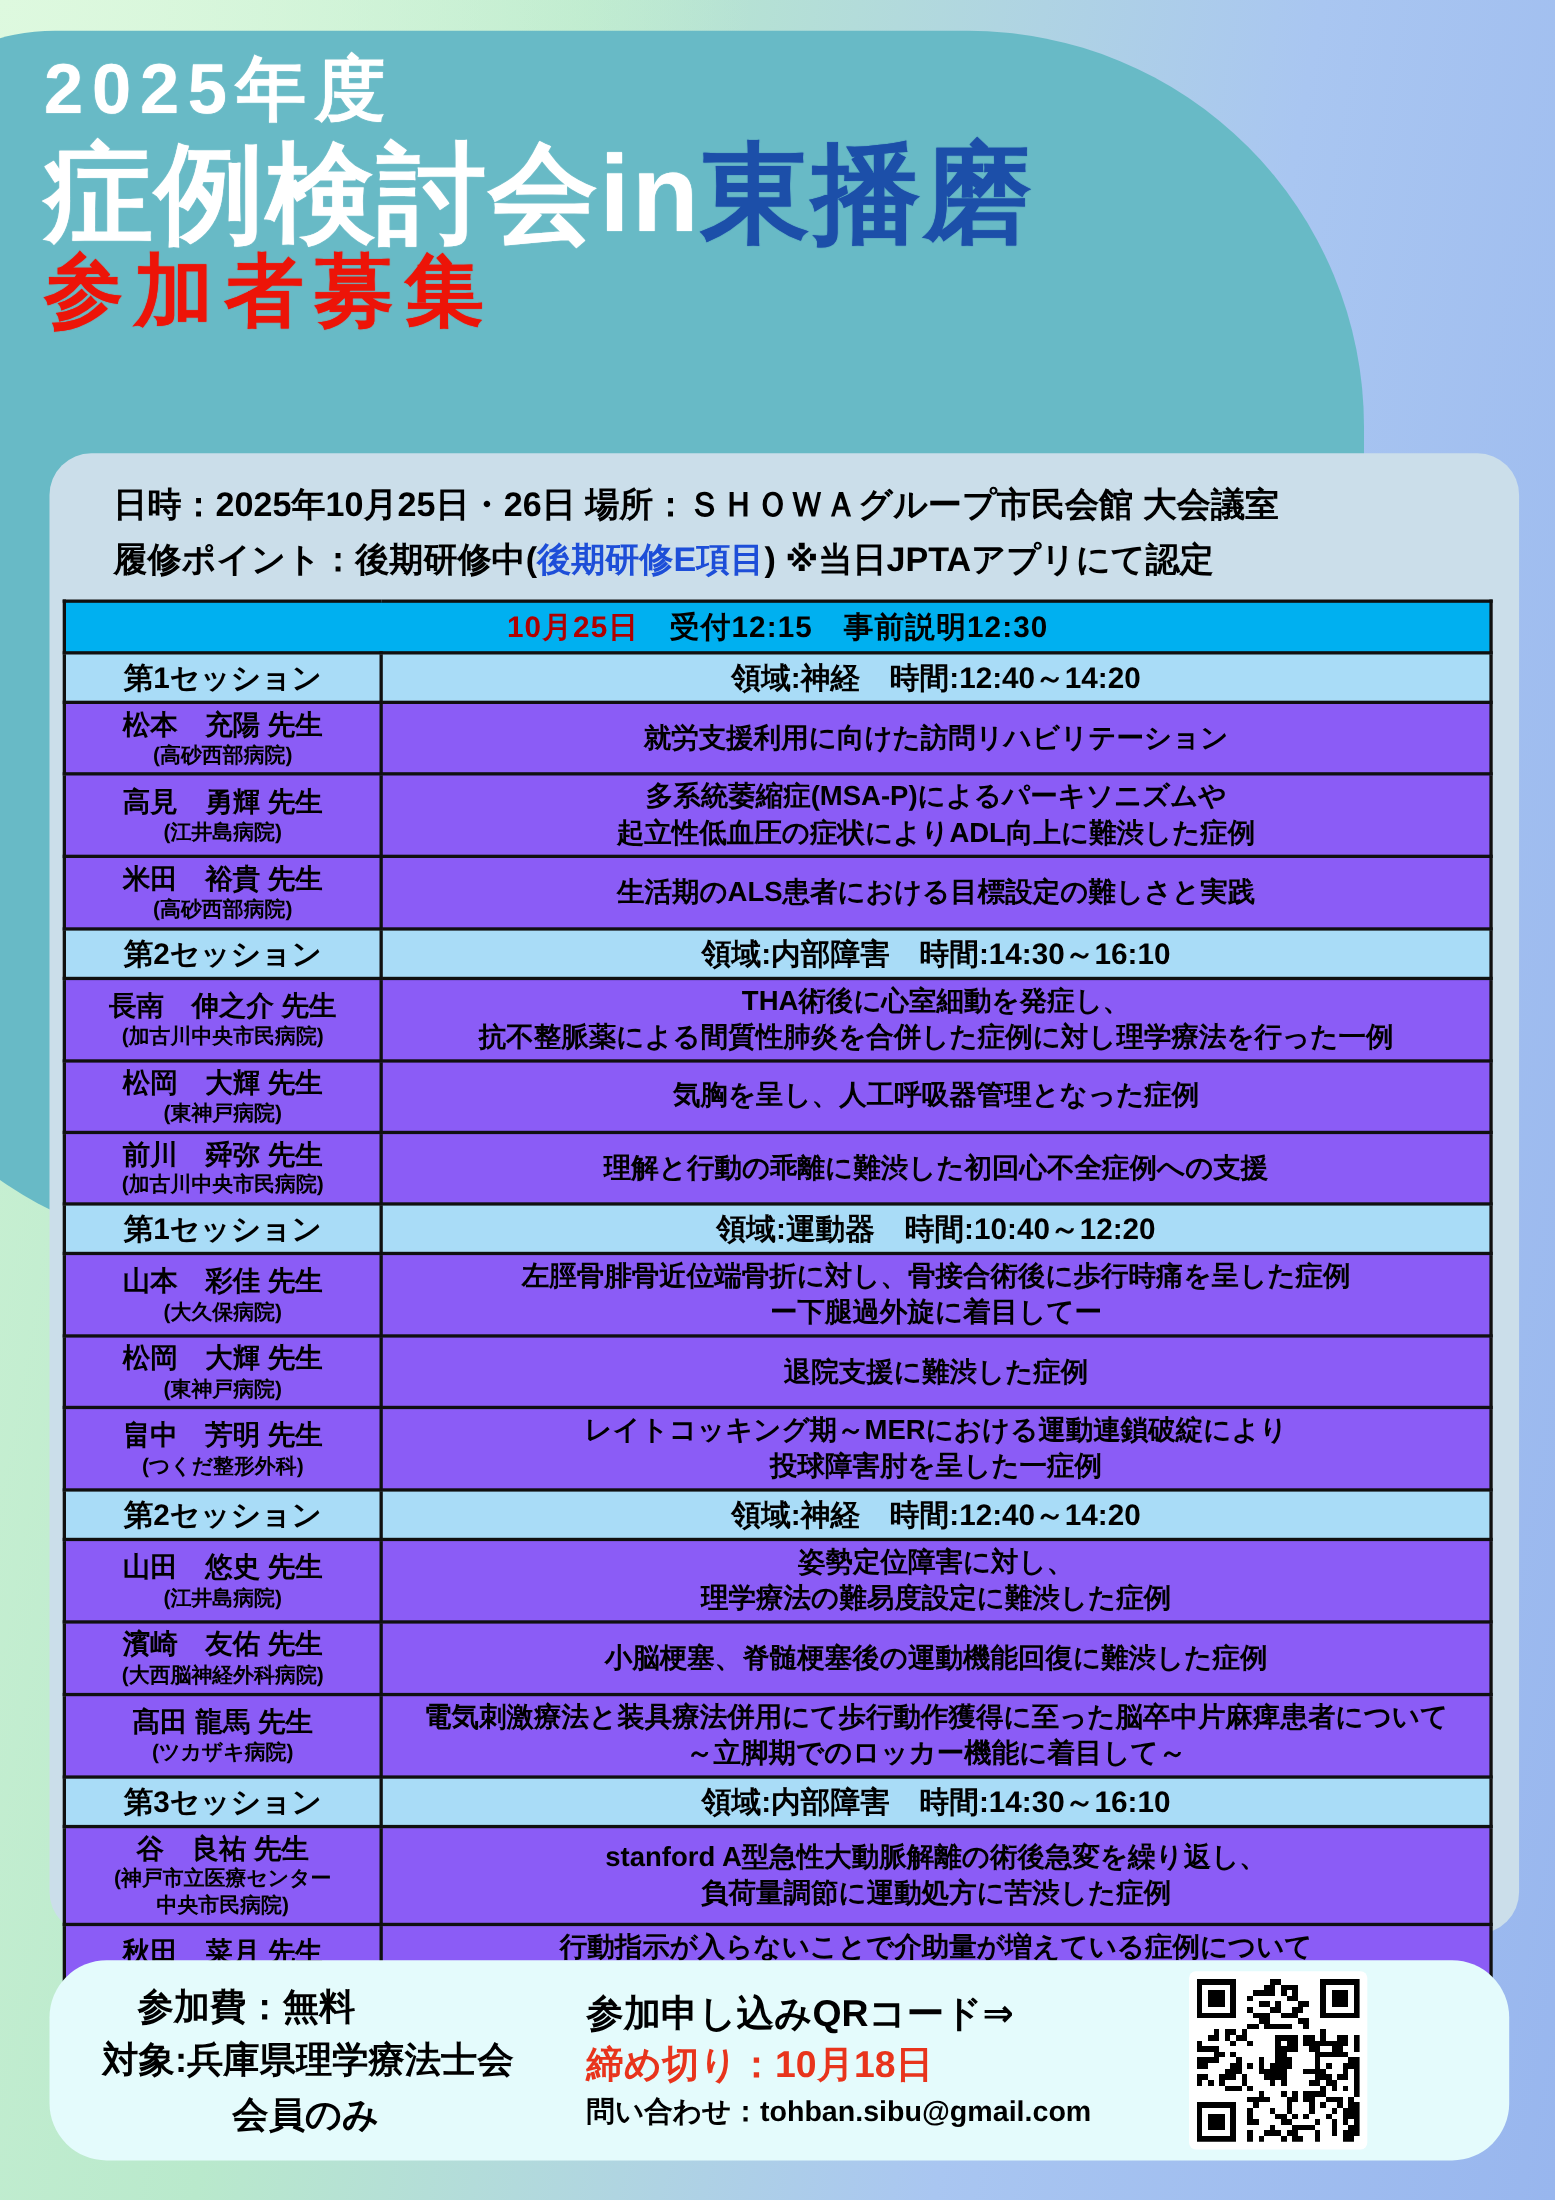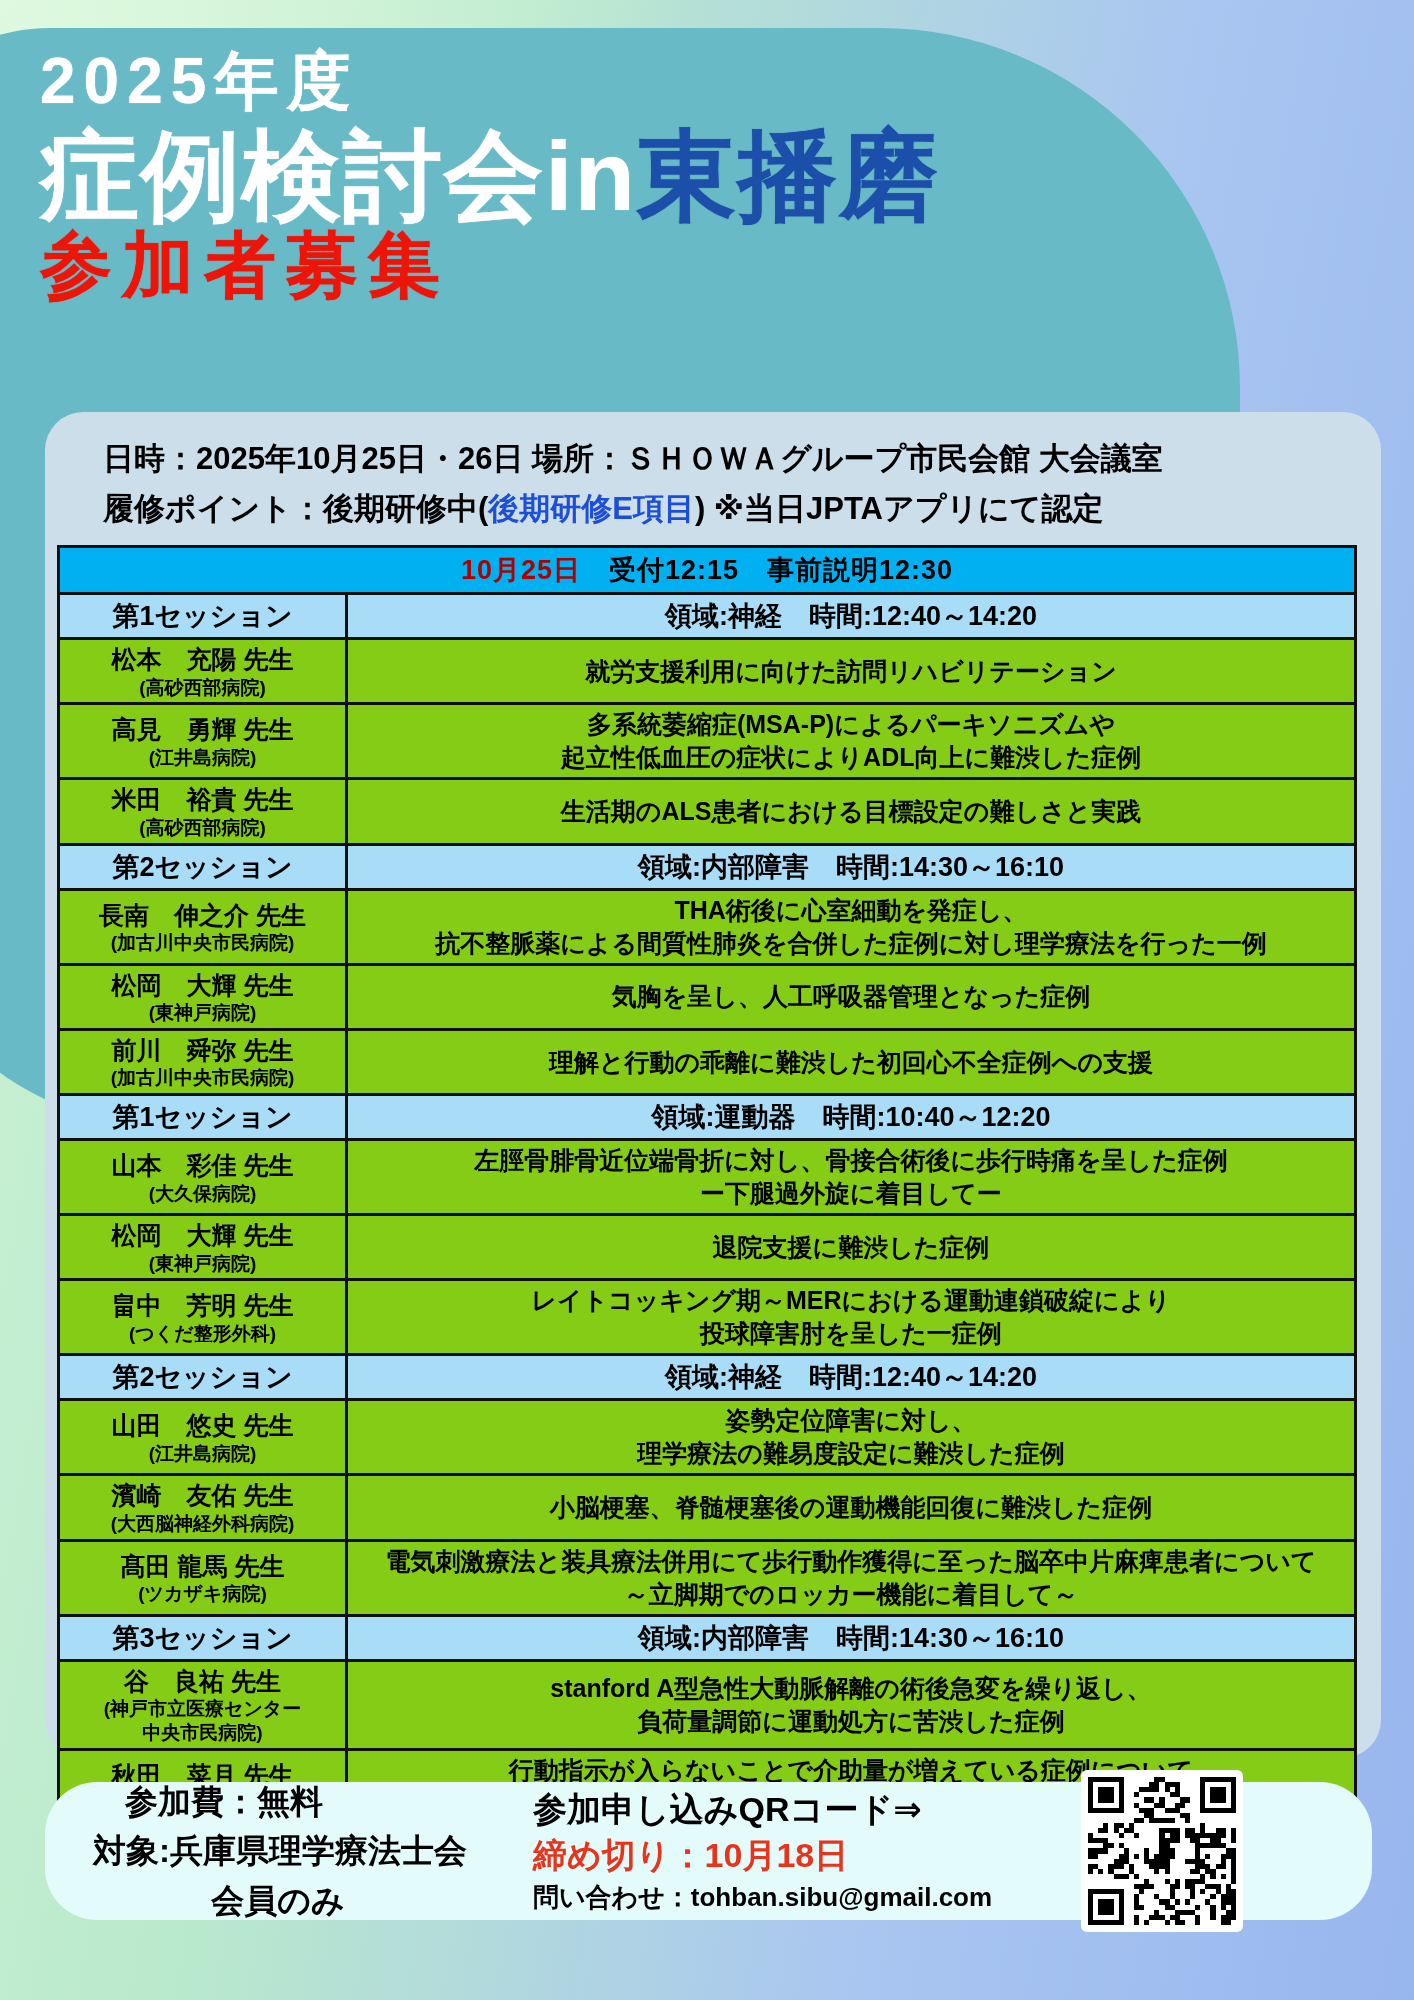--- a/index.html
+++ b/index.html
@@ -35,28 +35,28 @@
   .info { padding:22px 30px 0 58px; font-size:31px; color:#000; line-height:1.6; white-space:nowrap; }
   .info .red { color:#1d4ed8; }
 
   
   table.schedule { border-collapse:collapse; margin:12px 12px 0 12px; width:1300px; table-layout:fixed; }
   table.schedule col.c1 { width:288px; }
   table.schedule td { border:3px solid #101010; text-align:center; vertical-align:middle; color:#000; }
   tr.day-row td { background:#00b0f0; font-size:27px; padding:4px 2px; letter-spacing:1px; }
   tr.day-row .date { color:#b00000; }
   tr.sess-row td { background:#a9dcf7; font-size:27px; padding:3px 2px; }
-  tr.talk-row td { background:#84cc16; padding:3px 4px; }
+  tr.talk-row td { background:#8b5cf6; padding:3px 4px; }
   .speaker { font-size:25px; line-height:1.3; }
   .affil   { font-size:19px; line-height:1.25; }
   .topic   { font-size:25px; line-height:1.32; }
 
   
   .footer-box {
-    position:absolute; left:45px; top:1782px; width:1327px; height:138px;
+    position:absolute; left:45px; top:1782px; width:1327px; height:182px;
     background:#e4fbfc; border-radius:52px;
     display:flex; align-items:center;
   }
   .fee-block { width:430px; margin-left:48px; font-size:33px; line-height:1.5; color:#000; }
   .fee-line1 { padding-left:32px; }
   .fee-line3 { text-align:center; padding-right:60px; }
   .apply-block { width:520px; margin-left:10px; color:#000; }
   .apply-label { font-size:34px; line-height:1.35; }
   .apply-deadline { font-size:34px; color:#e8341c; line-height:1.35; }
   .apply-contact { font-size:26px; line-height:1.4; }

